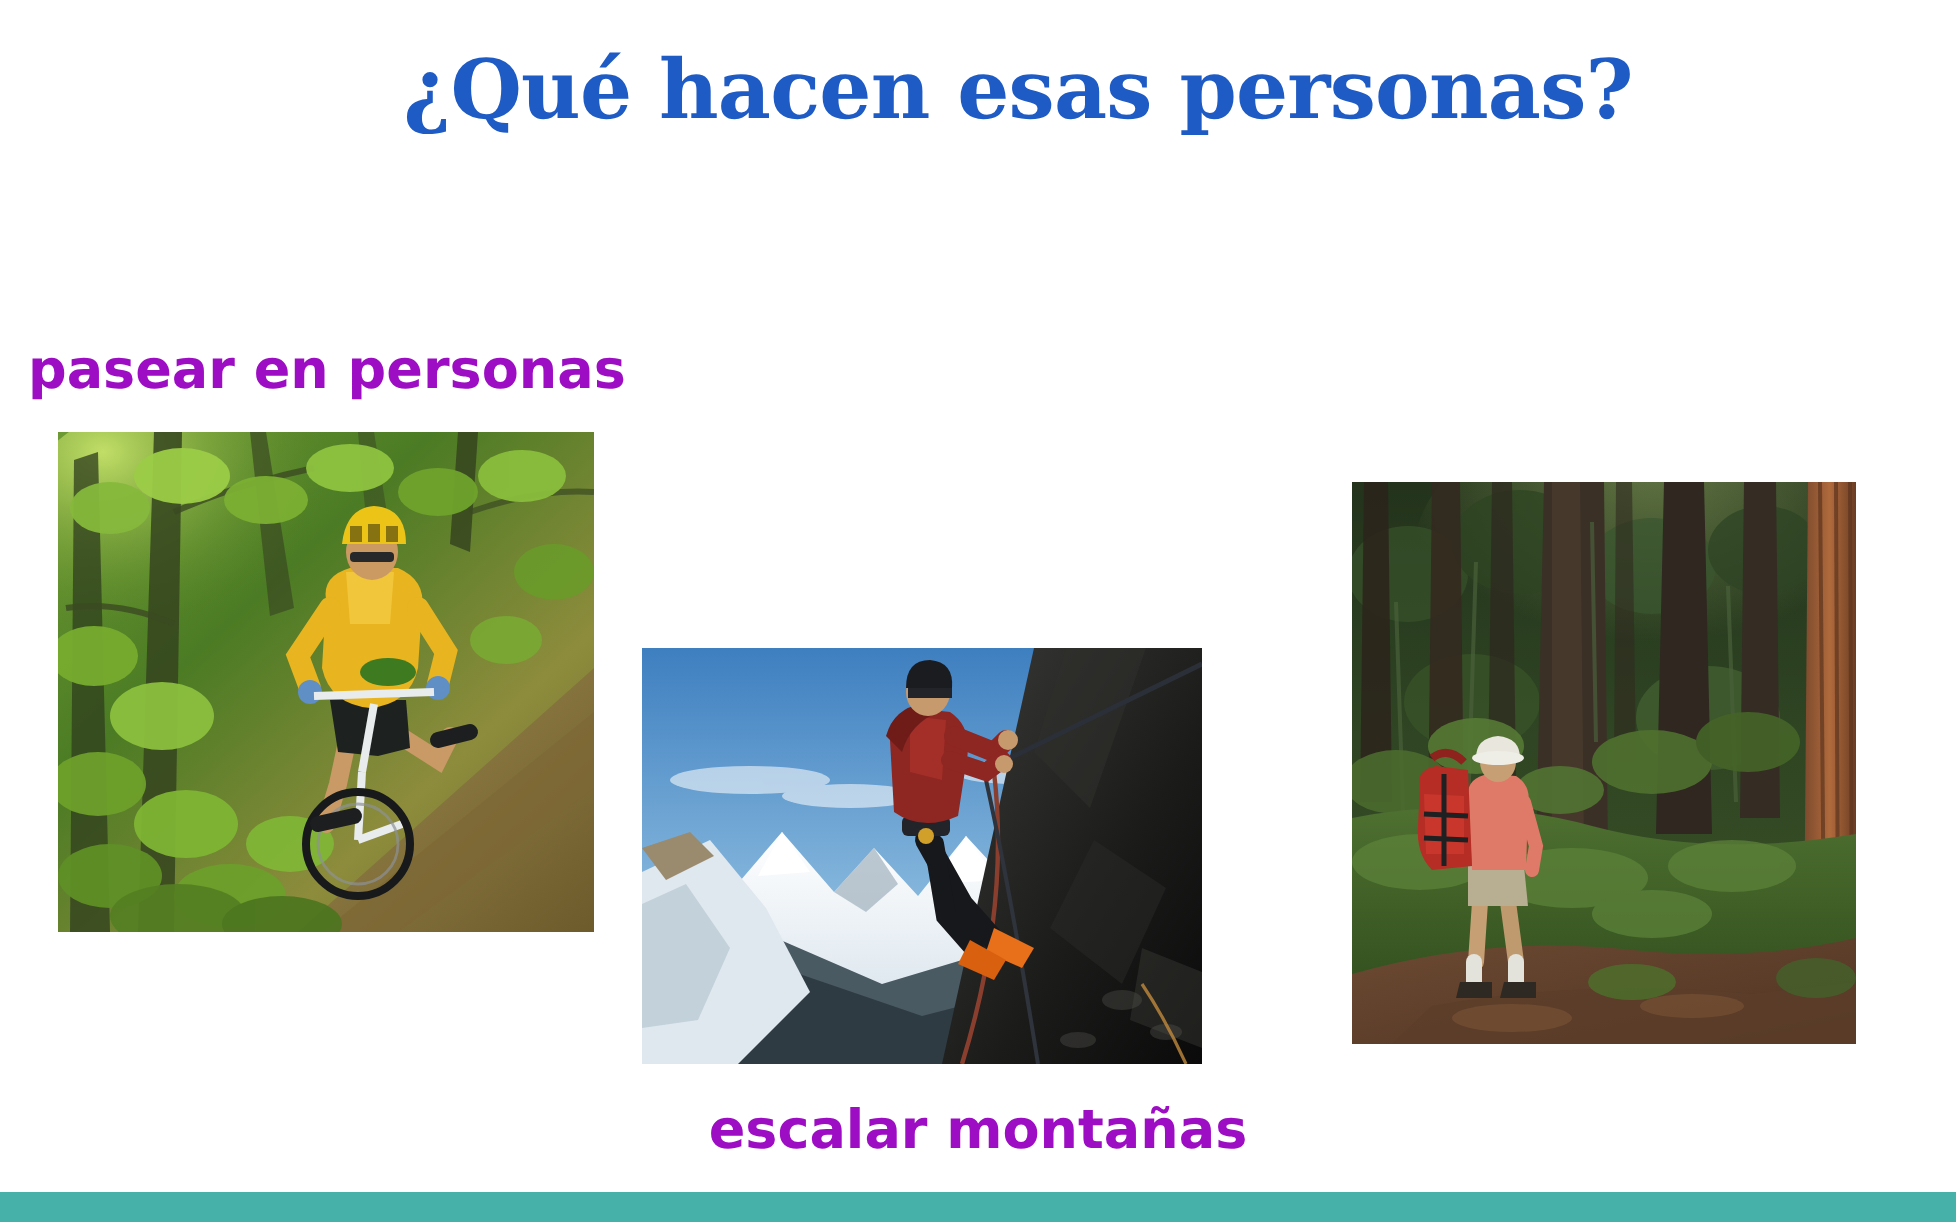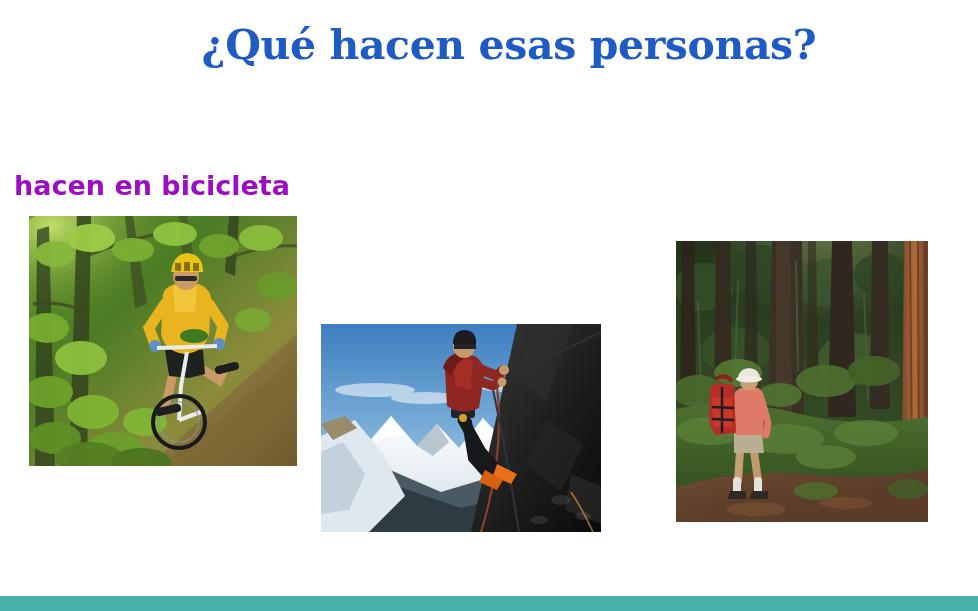--- a/index.html
+++ b/index.html
@@ -76,23 +76,24 @@
     background: #45b1a8;
   }
 </style>
 </head>
 <body>
 
 <div id="slide">
 
   <div id="title">¿Qué hacen esas personas?</div>
 
-  <div class="caption" id="caption-bike">hacen en bicicleta</div>
-
-
+  <div class="caption" id="caption-bike">pasear en personas</div>
+
+
+  <div class="caption" id="caption-climb">escalar montañas</div>
 
   <div class="photo" id="photo-bike">
     <svg viewBox="0 0 268 250" preserveAspectRatio="none">
       <defs>
         <linearGradient id="bgForest" x1="0" y1="0" x2="1" y2="1">
           <stop offset="0%" stop-color="#6e9a33"></stop>
           <stop offset="35%" stop-color="#4b7b24"></stop>
           <stop offset="70%" stop-color="#8d8c3c"></stop>
           <stop offset="100%" stop-color="#6b6327"></stop>
         </linearGradient>

